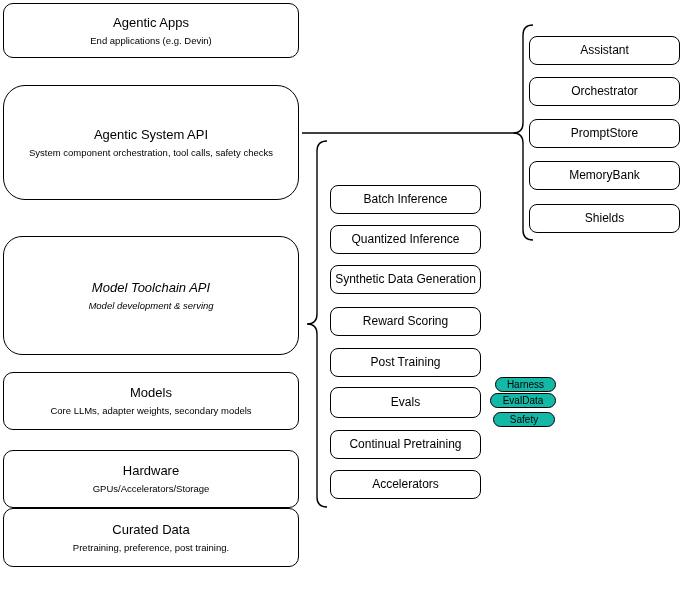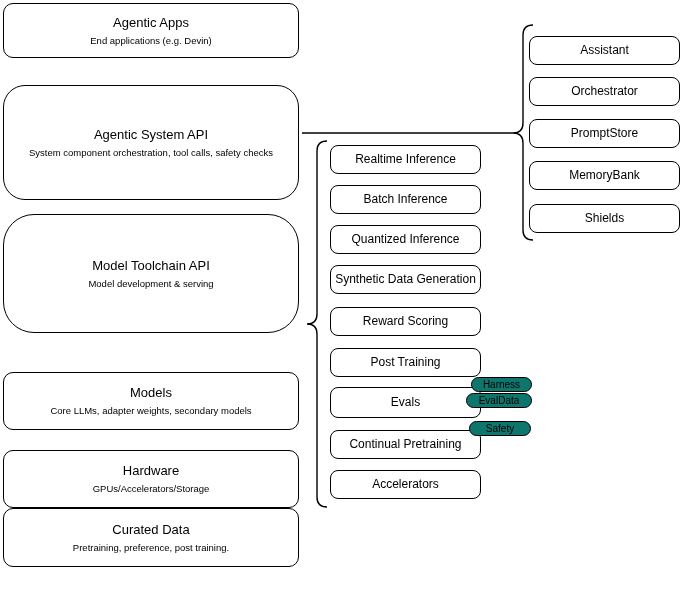--- a/index.html
+++ b/index.html
@@ -20,45 +20,45 @@
     display:flex;flex-direction:column;
     align-items:center;justify-content:center;
     text-align:center;
   }
   
   .lbox{left:3px;width:296px;border-radius:10px;}
   .lbox .title{font-size:13px;line-height:16px;}
   .lbox .subtitle{font-size:9.5px;line-height:13px;margin-top:3px;white-space:nowrap;}
   .lb1{top:3px;height:55px;}
   .lb2{top:85px;height:115px;border-radius:22px;}
-  .lb3{top:214px;height:119px;border-radius:31px;}
+  .lb3{top:236px;height:119px;border-radius:19px;font-style:italic;}
   .lb4{top:372px;height:58px;}
   .lb5{top:450px;height:58px;}
   .lb6{top:508px;height:59px;}
   
   .sbox{height:29px;border-radius:8px;font-size:12px;line-height:13px;}
   .mbox{left:330px;width:151px;}
   .m1{top:145px;}.m2{top:185px;}.m3{top:225px;}.m4{top:265px;}
   .m5{top:307px;}.m6{top:348px;}.m7{top:387px;height:31px;justify-content:center;}
   .m8{top:430px;}.m9{top:470px;}
   .rbox{left:529px;width:151px;}
   .r1{top:36px;}.r2{top:77px;}.r3{top:119px;}.r4{top:161px;}.r5{top:204px;}
   
   .pill{
     position:absolute;
-    background:#0f766e;
+    background:#14b8a6;
     border:1.3px solid #000000;
     box-sizing:border-box;
     border-radius:8px;
     display:flex;align-items:center;justify-content:center;
-    font-size:10px;line-height:11px;
+    font-size:10px;line-height:11px;margin-left:24px;
   }
   .p1{left:471px;top:377px;width:61px;height:15px;}
   .p2{left:466px;top:393px;width:66px;height:15px;align-items:center;}
-  .p3{left:469px;top:421px;width:62px;height:15px;}
+  .p3{left:469px;top:412px;width:62px;height:15px;}
 </style>
 </head>
 <body>
 
 <div class="canvas">
 
   <svg class="connectors" viewBox="0 0 682 591" xmlns="http://www.w3.org/2000/svg">
 
     <path d="M302 133 H513" fill="none" stroke="#000000" stroke-width="1.4"></path>
 
@@ -85,23 +85,20 @@
   </div>
   <div class="node lbox lb5">
     <div class="title">Hardware</div>
     <div class="subtitle">GPUs/Accelerators/Storage</div>
   </div>
   <div class="node lbox lb6">
     <div class="title">Curated Data</div>
     <div class="subtitle">Pretraining, preference, post training.</div>
   </div>
 
-  <div class="node sbox mbox m1">
-    <span>Realtime Inference</span>
-  </div>
   <div class="node sbox mbox m2">
     <span>Batch Inference</span>
   </div>
   <div class="node sbox mbox m3">
     <span>Quantized Inference</span>
   </div>
   <div class="node sbox mbox m4">
     <span>Synthetic Data Generation</span>
   </div>
   <div class="node sbox mbox m5">

